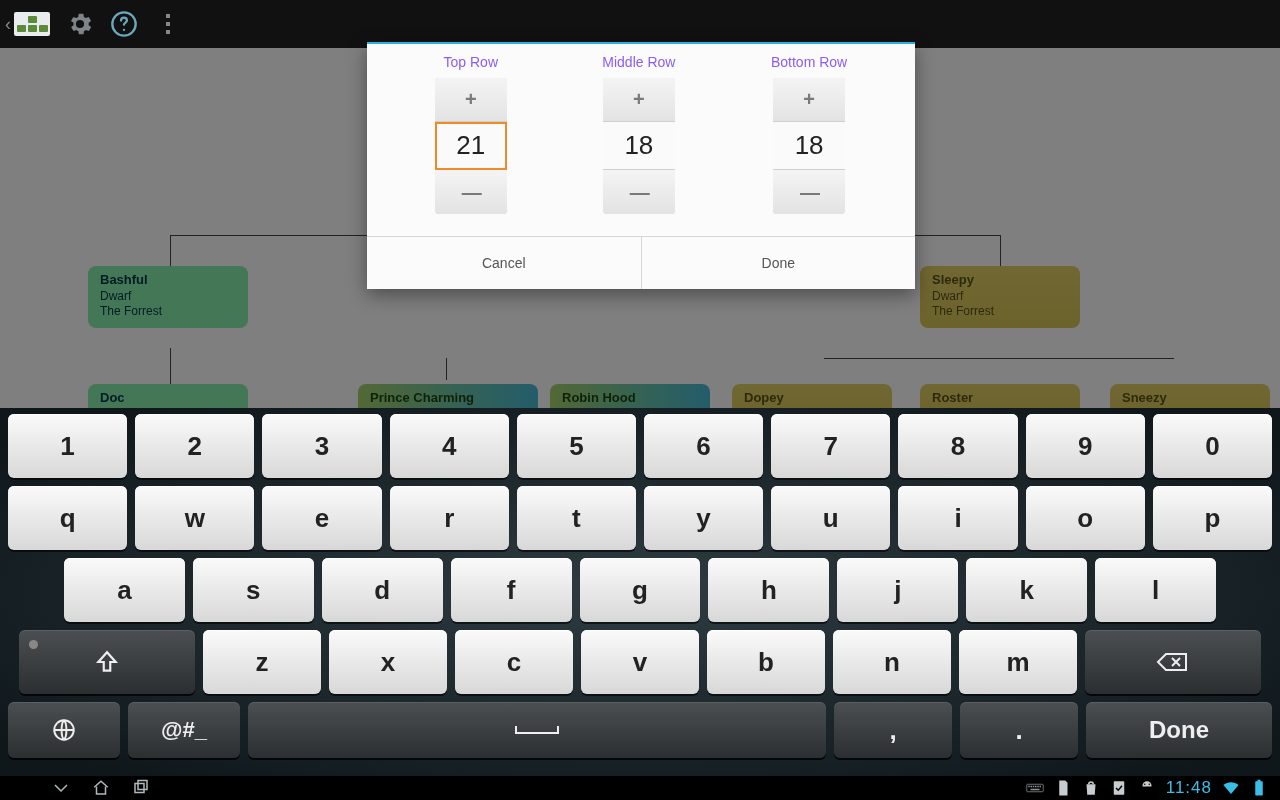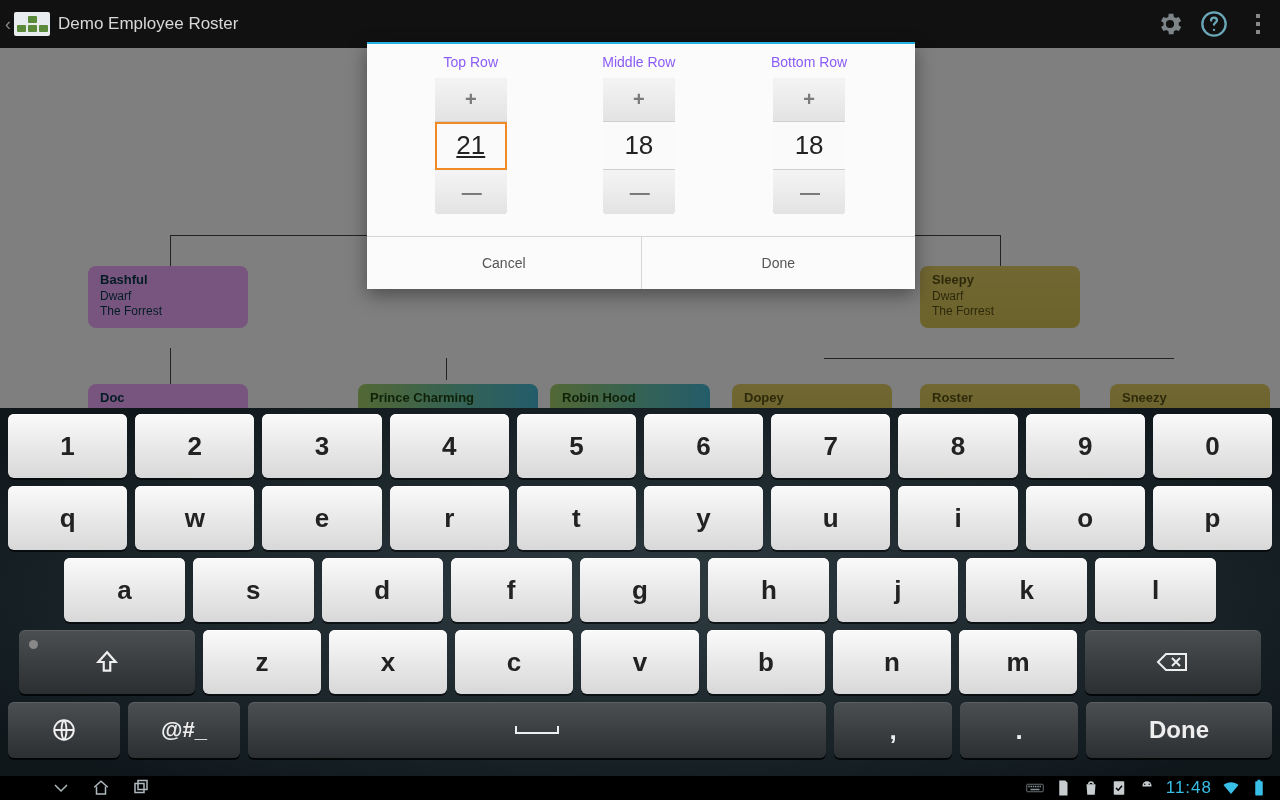--- a/index.html
+++ b/index.html
@@ -15,39 +15,39 @@
   .actionbar .action-icon { width:44px; height:48px; display:flex; align-items:center; justify-content:center; color:#9aa; font-size:22px; }
   .gear svg, .help svg { width:28px; height:28px; }
   .overflow { display:flex; flex-direction:column; gap:4px; align-items:center; justify-content:center; }
   .overflow span { width:4px; height:4px; background:#888; border-radius:0; }
 
   
   .canvas { position:absolute; left:0; right:0; top:48px; height:360px; background:#fff; }
   .dim-overlay { position:absolute; inset:0; background:rgba(0,0,0,0.5); }
   .node { position:absolute; border-radius:8px; padding:6px 12px 8px; font-size:12px; line-height:1.3; }
   .node .name { font-weight:bold; font-size:13px; }
-  .node-blue { background:#f0abfc; color:#063649; }
+  .node-blue { background:#86efac; color:#063649; }
   .node-green { background: linear-gradient(90deg,#a6d06a,#6fc6a3,#47b9d4); color:#1e4411; }
   .node-yellow { background: linear-gradient(180deg,#e2cf66,#d8c456); color:#5b5416; }
 
   .connector { position:absolute; background:#444; }
 
   
   .dialog { position:absolute; left:367px; top:42px; width:548px; background:#fbfbfb; box-shadow:0 6px 18px rgba(0,0,0,0.4); }
   .dialog-title { display:flex; align-items:center; gap:12px; padding:14px 22px 12px; font-size:20px; color:#26b0e4; }
   .dialog-title .mini-icon { width:34px; height:22px; background:#e8ecef; border-radius:2px; display:flex; align-items:center; justify-content:center; gap:2px; }
   .dialog .rule { height:2px; background:#26b0e4; margin:0; }
   .dialog-body { display:flex; justify-content:space-around; padding:10px 20px 22px; }
   .picker { display:flex; flex-direction:column; align-items:center; }
   .picker-label { font-size:14px; color:#8b5cf6; margin-bottom:8px; }
   .picker-stack { width:72px; border-radius:4px; overflow:hidden; box-shadow: inset 0 0 0 1px #c9c9c9; }
   .pk-btn { height:44px; background:linear-gradient(#f4f4f4,#e3e3e3); display:flex; align-items:center; justify-content:center; font-size:20px; color:#7a7a7a; font-weight:bold; border-bottom:1px solid #cfcfcf; }
   .pk-btn:last-child { border-bottom:none; letter-spacing:-2px; }
   .pk-val { height:48px; background:#fafafa; display:flex; align-items:center; justify-content:center; font-size:26px; color:#222; border-bottom:1px solid #cfcfcf; }
-  .pk-val.focused { outline:2px solid #f08a24; outline-offset:-2px;text-decoration:underline; }
+  .pk-val.focused { outline:2px solid #f08a24; outline-offset:-2px; }
 
   .dialog-actions { display:flex; border-top:1px solid #d6d6d6; }
   .dialog-actions .dlg-btn { flex:1; text-align:center; padding:18px 0; font-size:14px; color:#555; }
   .dialog-actions .dlg-btn:first-child { border-right:1px solid #d6d6d6; }
 
   
   .keyboard { position:absolute; left:0; right:0; bottom:24px; top:408px; background: radial-gradient(ellipse at center, #2e3c42 0%, #0f171b 90%); padding:6px 8px 6px; display:flex; flex-direction:column; gap:8px; }
   .krow { display:flex; gap:8px; justify-content:center; }
   .key { background:linear-gradient(#fafafa,#d8d8d8); border-radius:6px; height:64px; display:flex; align-items:center; justify-content:center; font-size:26px; font-weight:bold; color:#222; box-shadow: 0 2px 0 rgba(0,0,0,0.6), inset 0 1px 0 #fff; position:relative; }
   .key.dark { background:linear-gradient(#4b4f52,#2b2f31); color:#eee; box-shadow: 0 2px 0 rgba(0,0,0,0.8), inset 0 1px 0 rgba(255,255,255,0.1); }
@@ -77,21 +77,20 @@
   <div class="app-icon">
     <div style="display:flex;flex-direction:column;gap:2px;align-items:center">
       <div class="blk"></div>
       <div class="row">
           <div class="blk"></div>
           <div class="blk"></div>
           <div class="blk"></div>
         </div>
     </div>
   </div>
-  <div class="title">Demo Employee Roster</div>
   <div class="action-icon gear">
     <svg viewBox="0 0 24 24" fill="#7d8589">
         <path d="M19.4 13a7.5 7.5 0 0 0 .1-1 7.5 7.5 0 0 0-.1-1l2.1-1.6-2-3.5-2.5 1a7.4 7.4 0 0 0-1.7-1l-.4-2.7h-4l-.4 2.7a7.4 7.4 0 0 0-1.7 1l-2.5-1-2 3.5L6.5 11a7.5 7.5 0 0 0-.1 1 7.5 7.5 0 0 0 .1 1l-2.1 1.6 2 3.5 2.5-1a7.4 7.4 0 0 0 1.7 1l.4 2.7h4l.4-2.7a7.4 7.4 0 0 0 1.7-1l2.5 1 2-3.5Zm-7.4 2.5A3.5 3.5 0 1 1 15.5 12 3.5 3.5 0 0 1 12 15.5Z"></path>
       </svg>
   </div>
   <div class="action-icon help">
     <svg viewBox="0 0 24 24" fill="none" stroke="#6aa7b8" stroke-width="2">
         <circle cx="12" cy="12" r="10"></circle>
         <path d="M9.5 9a2.5 2.5 0 0 1 5 0c0 1.5-2.5 2-2.5 3.5" stroke-linecap="round"></path>
         <circle cx="12" cy="17" r="1" fill="#6aa7b8" stroke="none"></circle>

